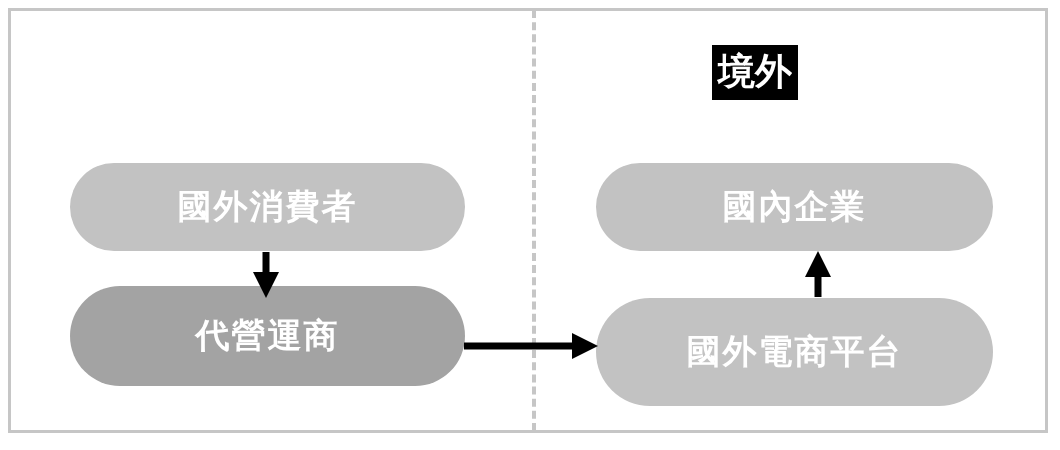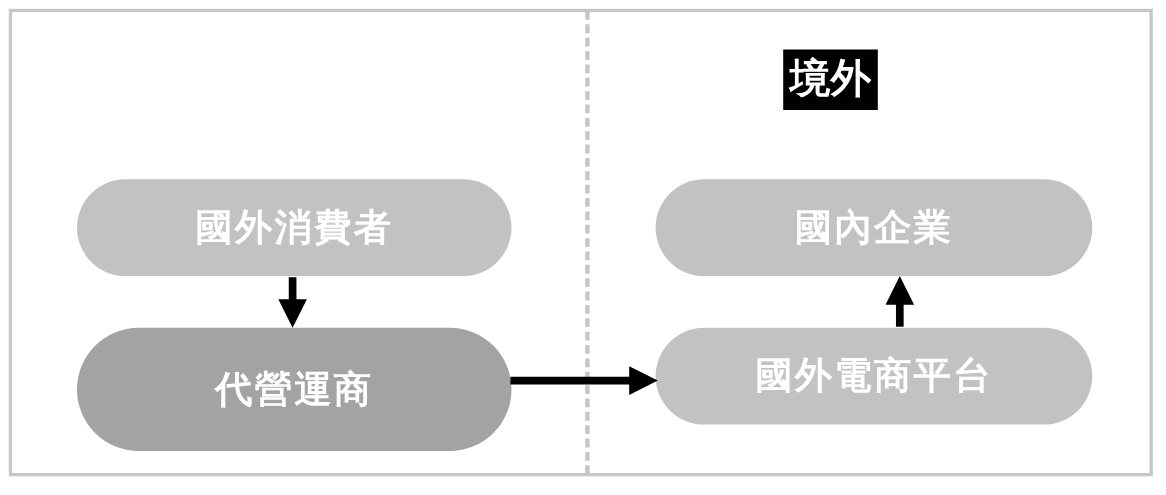--- a/index.html
+++ b/index.html
@@ -66,23 +66,23 @@
     color: #ffffff;
     font-size: 34px;
     font-weight: 700;
     letter-spacing: 2px;
     white-space: nowrap;
   }
   .node.light { background: #c2c2c2; }
   .node.dark  { background: #a3a3a3; }
 
   .node-domestic-enterprise { left: 70px;  top: 163px; width: 395px; height: 88px; }
-  .node-operating-agent     { left: 70px;  top: 298px; width: 395px; height: 112px; }
+  .node-operating-agent     { left: 70px;  top: 286px; width: 395px; height: 100px; }
   .node-foreign-consumer    { left: 596px; top: 163px; width: 397px; height: 88px; }
-  .node-foreign-platform    { left: 596px; top: 298px; width: 397px; height: 88px; }
+  .node-foreign-platform    { left: 596px; top: 298px; width: 397px; height: 108px; }
 
   
   .arrow-layer {
     position: absolute;
     left: 0;
     top: 0;
     width: 1060px;
     height: 450px;
     pointer-events: none;
   }

